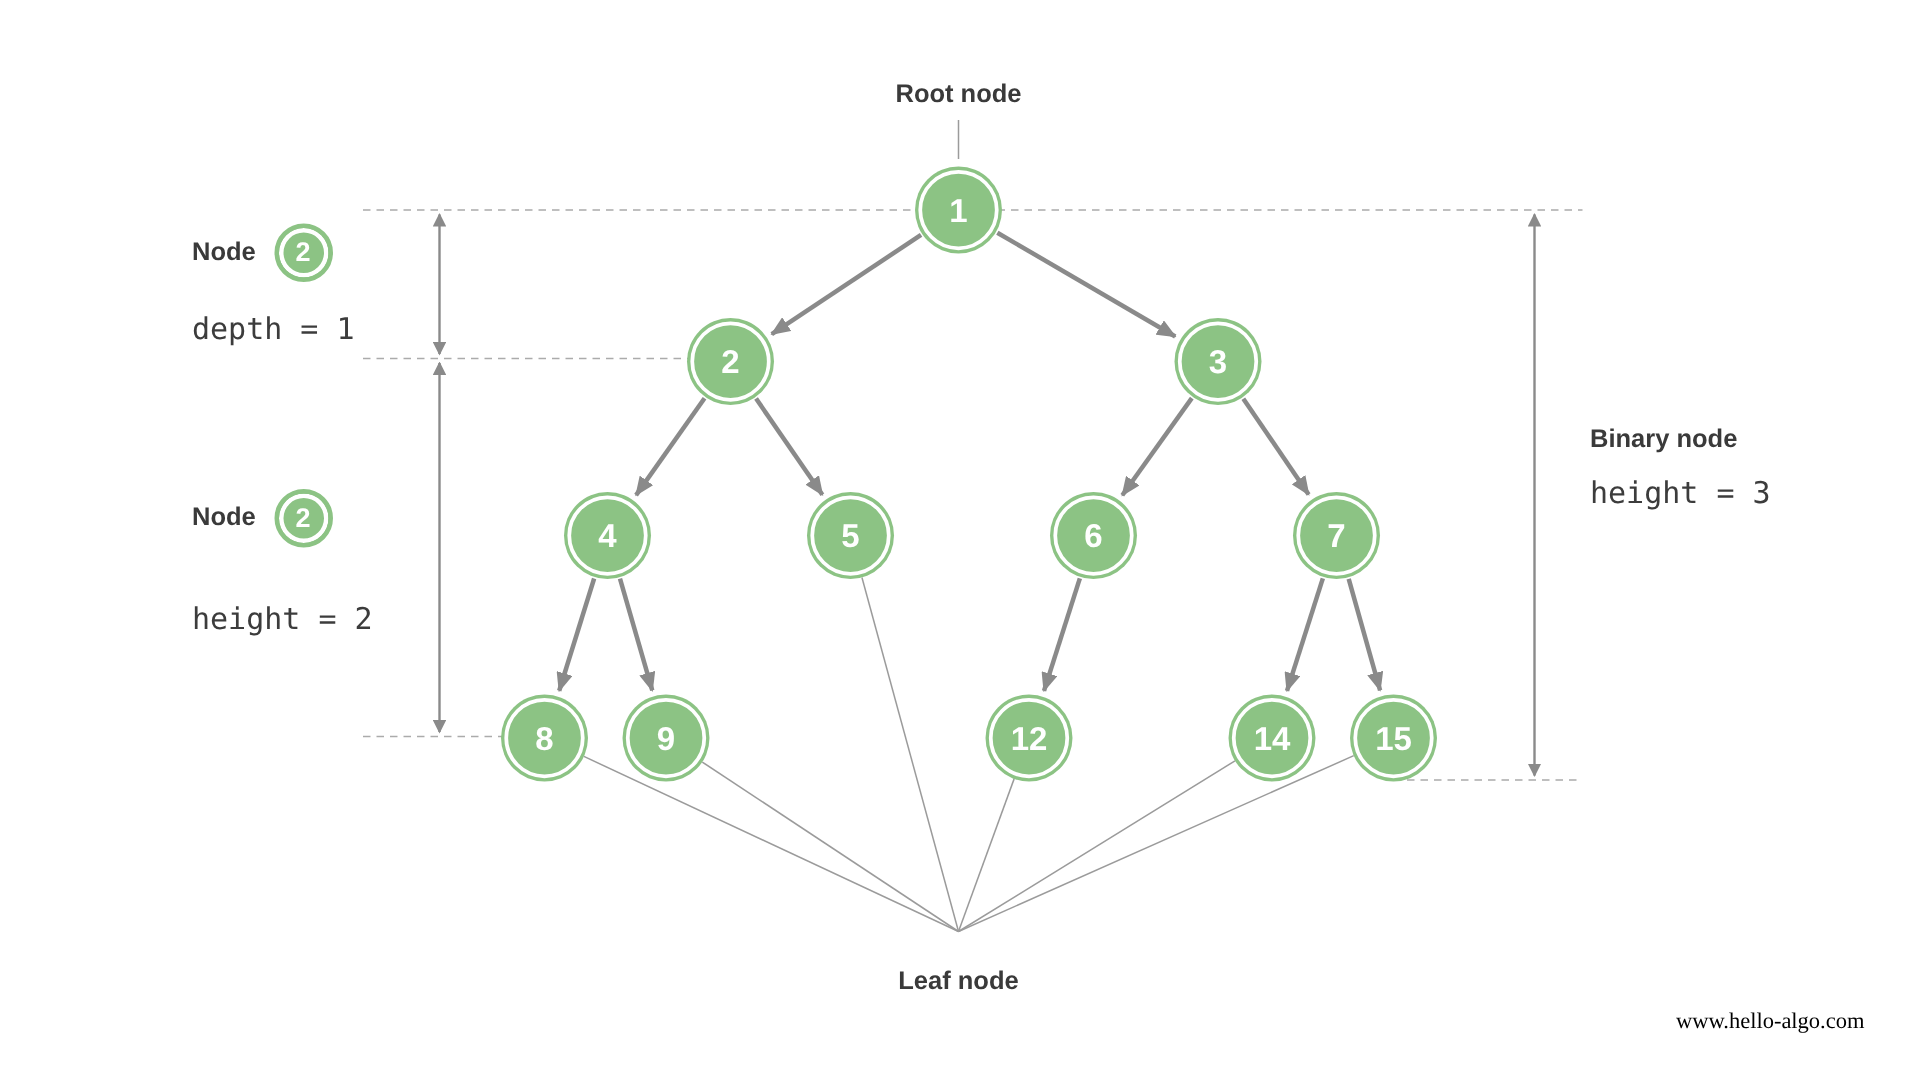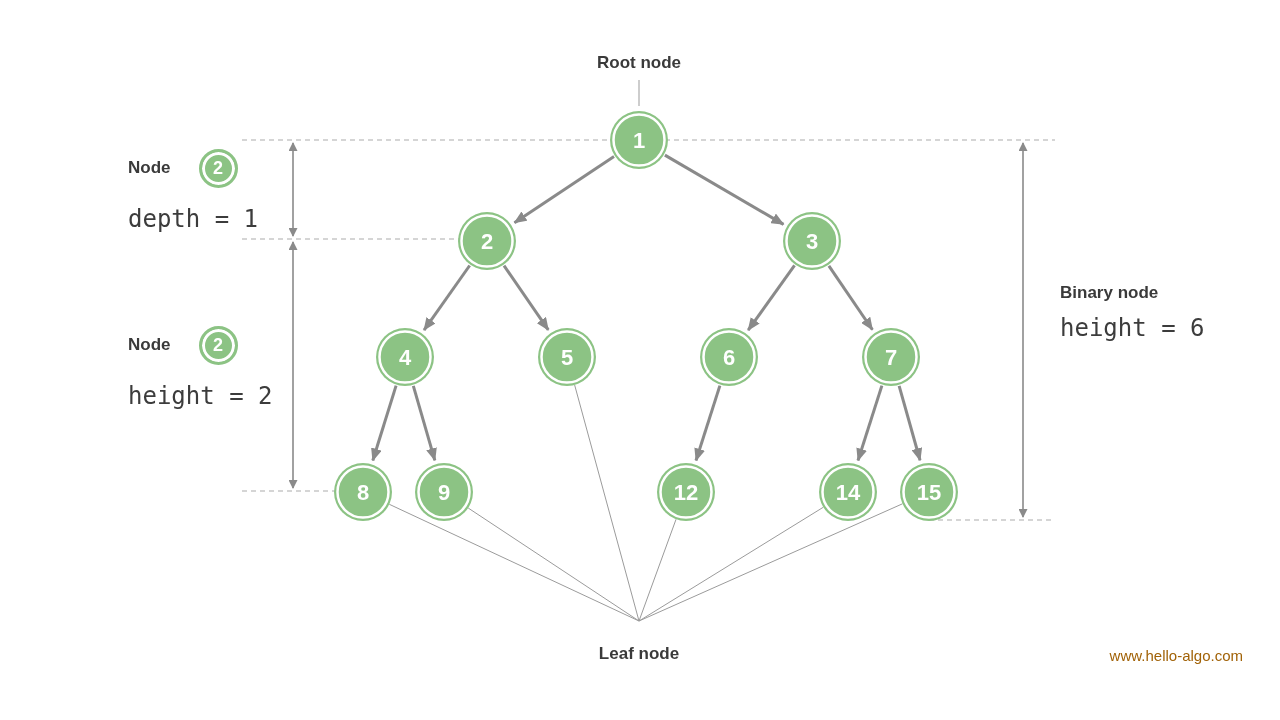--- a/index.html
+++ b/index.html
@@ -3,33 +3,33 @@
 <meta charset="utf-8">
 <style>
   html, body { margin: 0; padding: 0; background: #ffffff; }
   body { width: 1280px; height: 720px; position: relative; overflow: hidden;
          font-family: "Liberation Sans", sans-serif; }
   .canvas { position: absolute; inset: 0; width: 1280px; height: 720px; }
   svg.diagram { position: absolute; left: 0; top: 0; }
 
   .lbl { position: absolute; color: #3a3a3a; white-space: nowrap; }
   .lbl.bold { font-weight: bold; font-size: 17px; line-height: 24px; }
-  .lbl.mono { font-family: "DejaVu Sans Mono", monospace; font-size: 24px; line-height: 24px; color: #3c3c3c; }
+  .lbl.mono { font-family: "DejaVu Sans Mono", monospace; font-size: 20px; line-height: 24px; color: #3c3c3c; }
   .centered { transform: translateX(-50%); }
 
-  .anno-row { position: absolute; display: flex; align-items: center; gap: 28px; height: 44px; }
+  .anno-row { position: absolute; display: flex; align-items: center; gap: 12px; height: 44px; }
   .badge { width: 33px; height: 33px; border-radius: 50%;
            background: #8cc384; border: 3px solid #8cc384;
            box-shadow: inset 0 0 0 3px #ffffff;
            display: flex; align-items: center; justify-content: center;
            color: #ffffff; font-weight: bold; font-size: 18px; }
 
-  .watermark { position: absolute; right: 37px; top: 647px;
-               font-family: Liberation Sans, sans-serif; font-size: 15px;
-               color: #a16207; }
+  .watermark { position: absolute; right: 37px; top: 673px;
+               font-family: Liberation Serif, serif; font-size: 15px;
+               color: #000000; }
 </style>
 </head>
 <body>
 
 <div class="canvas">
 
   <svg class="diagram" id="diagram-svg" width="1280" height="720">
       <defs>
         <marker id="ah-edge" markerUnits="userSpaceOnUse" markerWidth="13" markerHeight="11" refX="12" refY="5.5" orient="auto">
           <path d="M0,0 L13,5.5 L0,11 z" fill="#8a8a8a"></path>
@@ -147,21 +147,21 @@
     </span>
   </div>
   <div class="lbl mono" style="left:128px; top:207px;">depth = 1</div>
 
   <div class="anno-row" style="left:128px; top:323px;">
     <span class="lbl bold" style="position:static;">Node</span>
     <span class="badge">
       <span>2</span>
     </span>
   </div>
-  <div class="lbl mono" style="left:128px; top:384px;">height = 2</div>
+  <div class="lbl mono" style="left:128px; top:400px;">height = 2</div>
 
   <div class="lbl bold" style="left:1060px; top:281px;">Binary node</div>
-  <div class="lbl mono" style="left:1060px; top:316px;">height = 6</div>
+  <div class="lbl mono" style="left:1060px; top:316px;">height = 3</div>
 
   <div class="lbl bold centered" style="left:639px; top:642px;">Leaf node</div>
 
   <div class="watermark">www.hello-algo.com</div>
 </div>
 
 </body></html>

